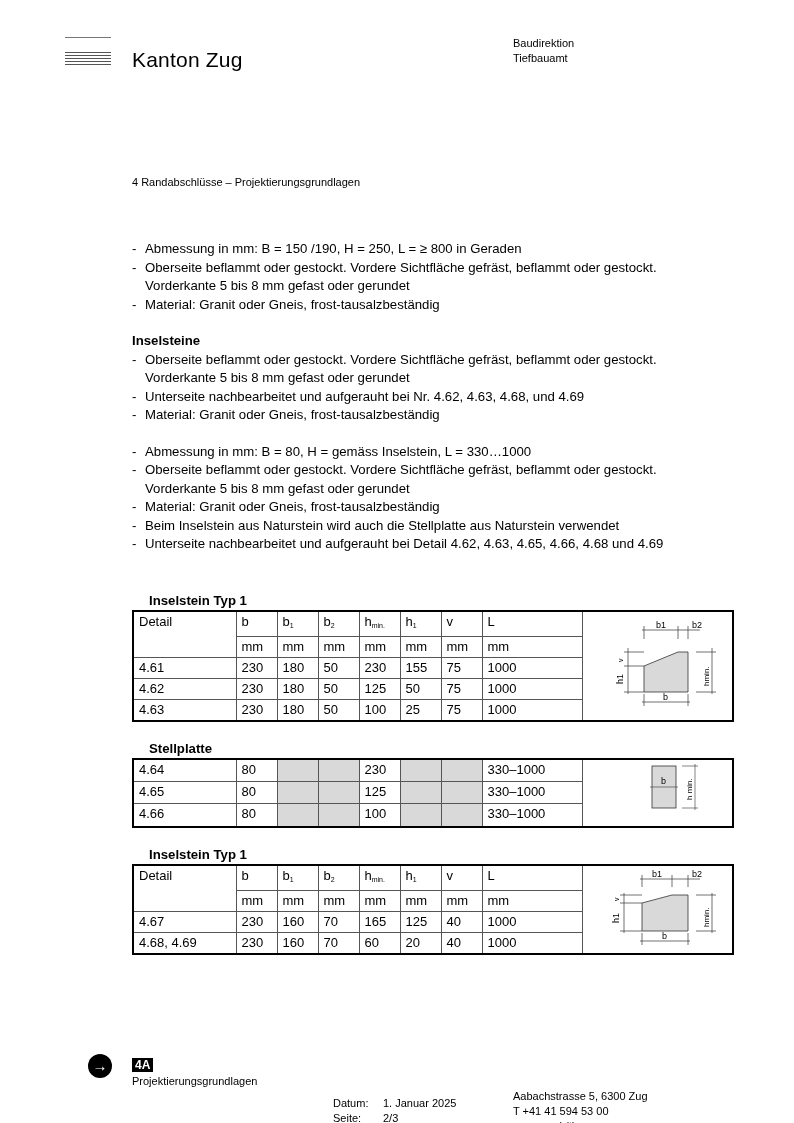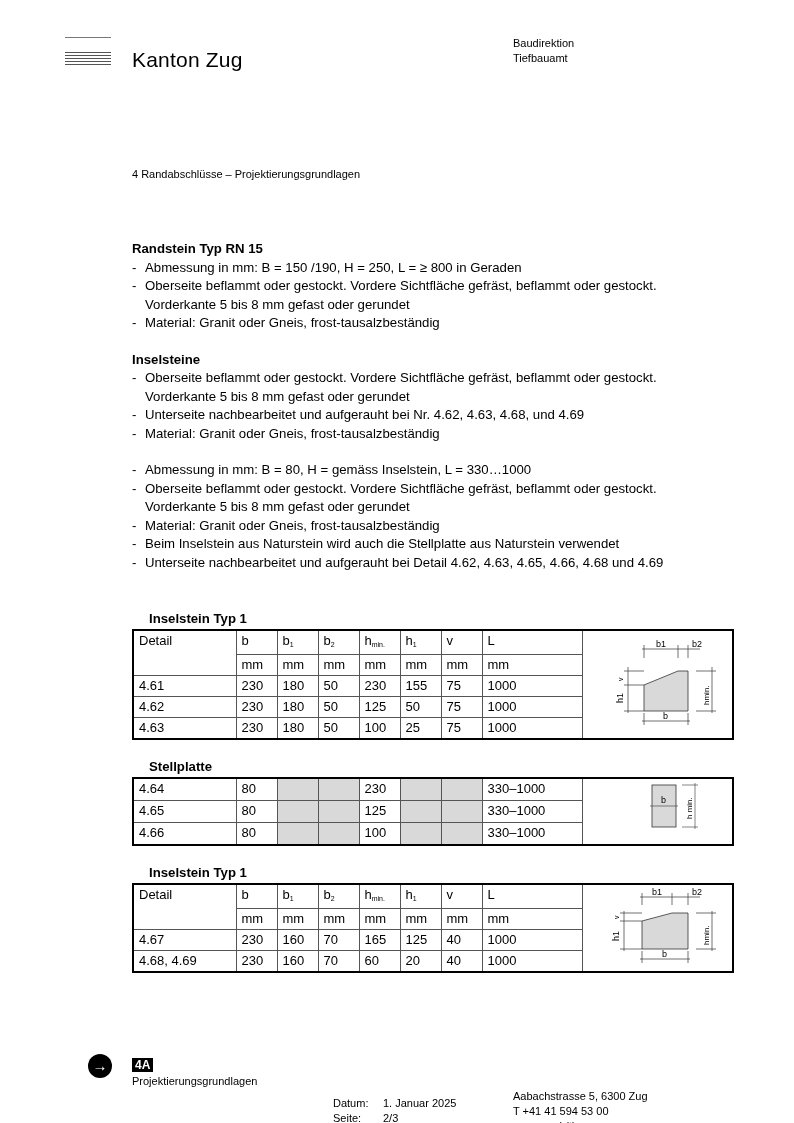--- a/index.html
+++ b/index.html
@@ -3,21 +3,21 @@
 <meta charset="utf-8">
 <style>
   html, body { margin:0; padding:0; background:#fff; }
   body { width:794px; height:1123px; position:relative; font-family:"Liberation Sans", sans-serif; color:#000; overflow:hidden; }
   .abs { position:absolute; }
   .logo-lines { left:65px; top:37px; width:46px; }
   .logo-lines div { height:1px; background:#555; margin-bottom:2px; }
   .logo-lines .top { margin-bottom:14px; background:#777; }
   .logo-text { left:132px; top:48px; font-size:21px; letter-spacing:0.2px; }
   .dept { left:513px; top:36px; font-size:11px; line-height:15px; }
-  .section { left:132px; top:168px; font-size:11px; }
+  .section { left:132px; top:176px; font-size:11px; }
   .content { left:132px; top:240px; width:610px; font-size:13.2px; line-height:18.5px; }
   .content h3 { margin:0; font-size:13.2px; font-weight:bold; }
   .content ul { list-style:none; margin:0; padding:0; }
   .content li { position:relative; padding-left:13px; }
   .content li::before { content:"-"; position:absolute; left:0; }
   .block { margin-bottom:18px; }
   .tbl-title { font-size:13.2px; font-weight:bold;padding-left:17px; }
   table { border-collapse:collapse; font-size:13px;border-radius:15px; }
   .tbl { border:2px solid #000; }
   .tbl td { border:1px solid #555; padding:1px 5px 0 5px; height:19px; vertical-align:top; }
@@ -44,21 +44,20 @@
 </div>
 <div class="abs logo-text">Kanton Zug</div>
 <div class="abs dept">
   <div>Baudirektion</div>
   <div>Tiefbauamt</div>
 </div>
 <div class="abs section">4 Randabschlüsse – Projektierungsgrundlagen</div>
 
 <div class="abs content">
   <div class="block">
-    <h3>Randstein Typ RN 15</h3>
     <ul>
       <li>Abmessung in mm: B = 150 /190, H = 250, L = ≥ 800 in Geraden</li>
       <li style="width:570px">Oberseite beflammt oder gestockt. Vordere Sichtfläche gefräst, beflammt oder gestockt. Vorderkante 5 bis 8 mm gefast oder gerundet</li>
       <li>Material: Granit oder Gneis, frost-tausalzbeständig</li>
     </ul>
   </div>
   <div class="block">
     <h3>Inselsteine</h3>
     <ul>
       <li style="width:570px">Oberseite beflammt oder gestockt. Vordere Sichtfläche gefräst, beflammt oder gestockt. Vorderkante 5 bis 8 mm gefast oder gerundet</li>

